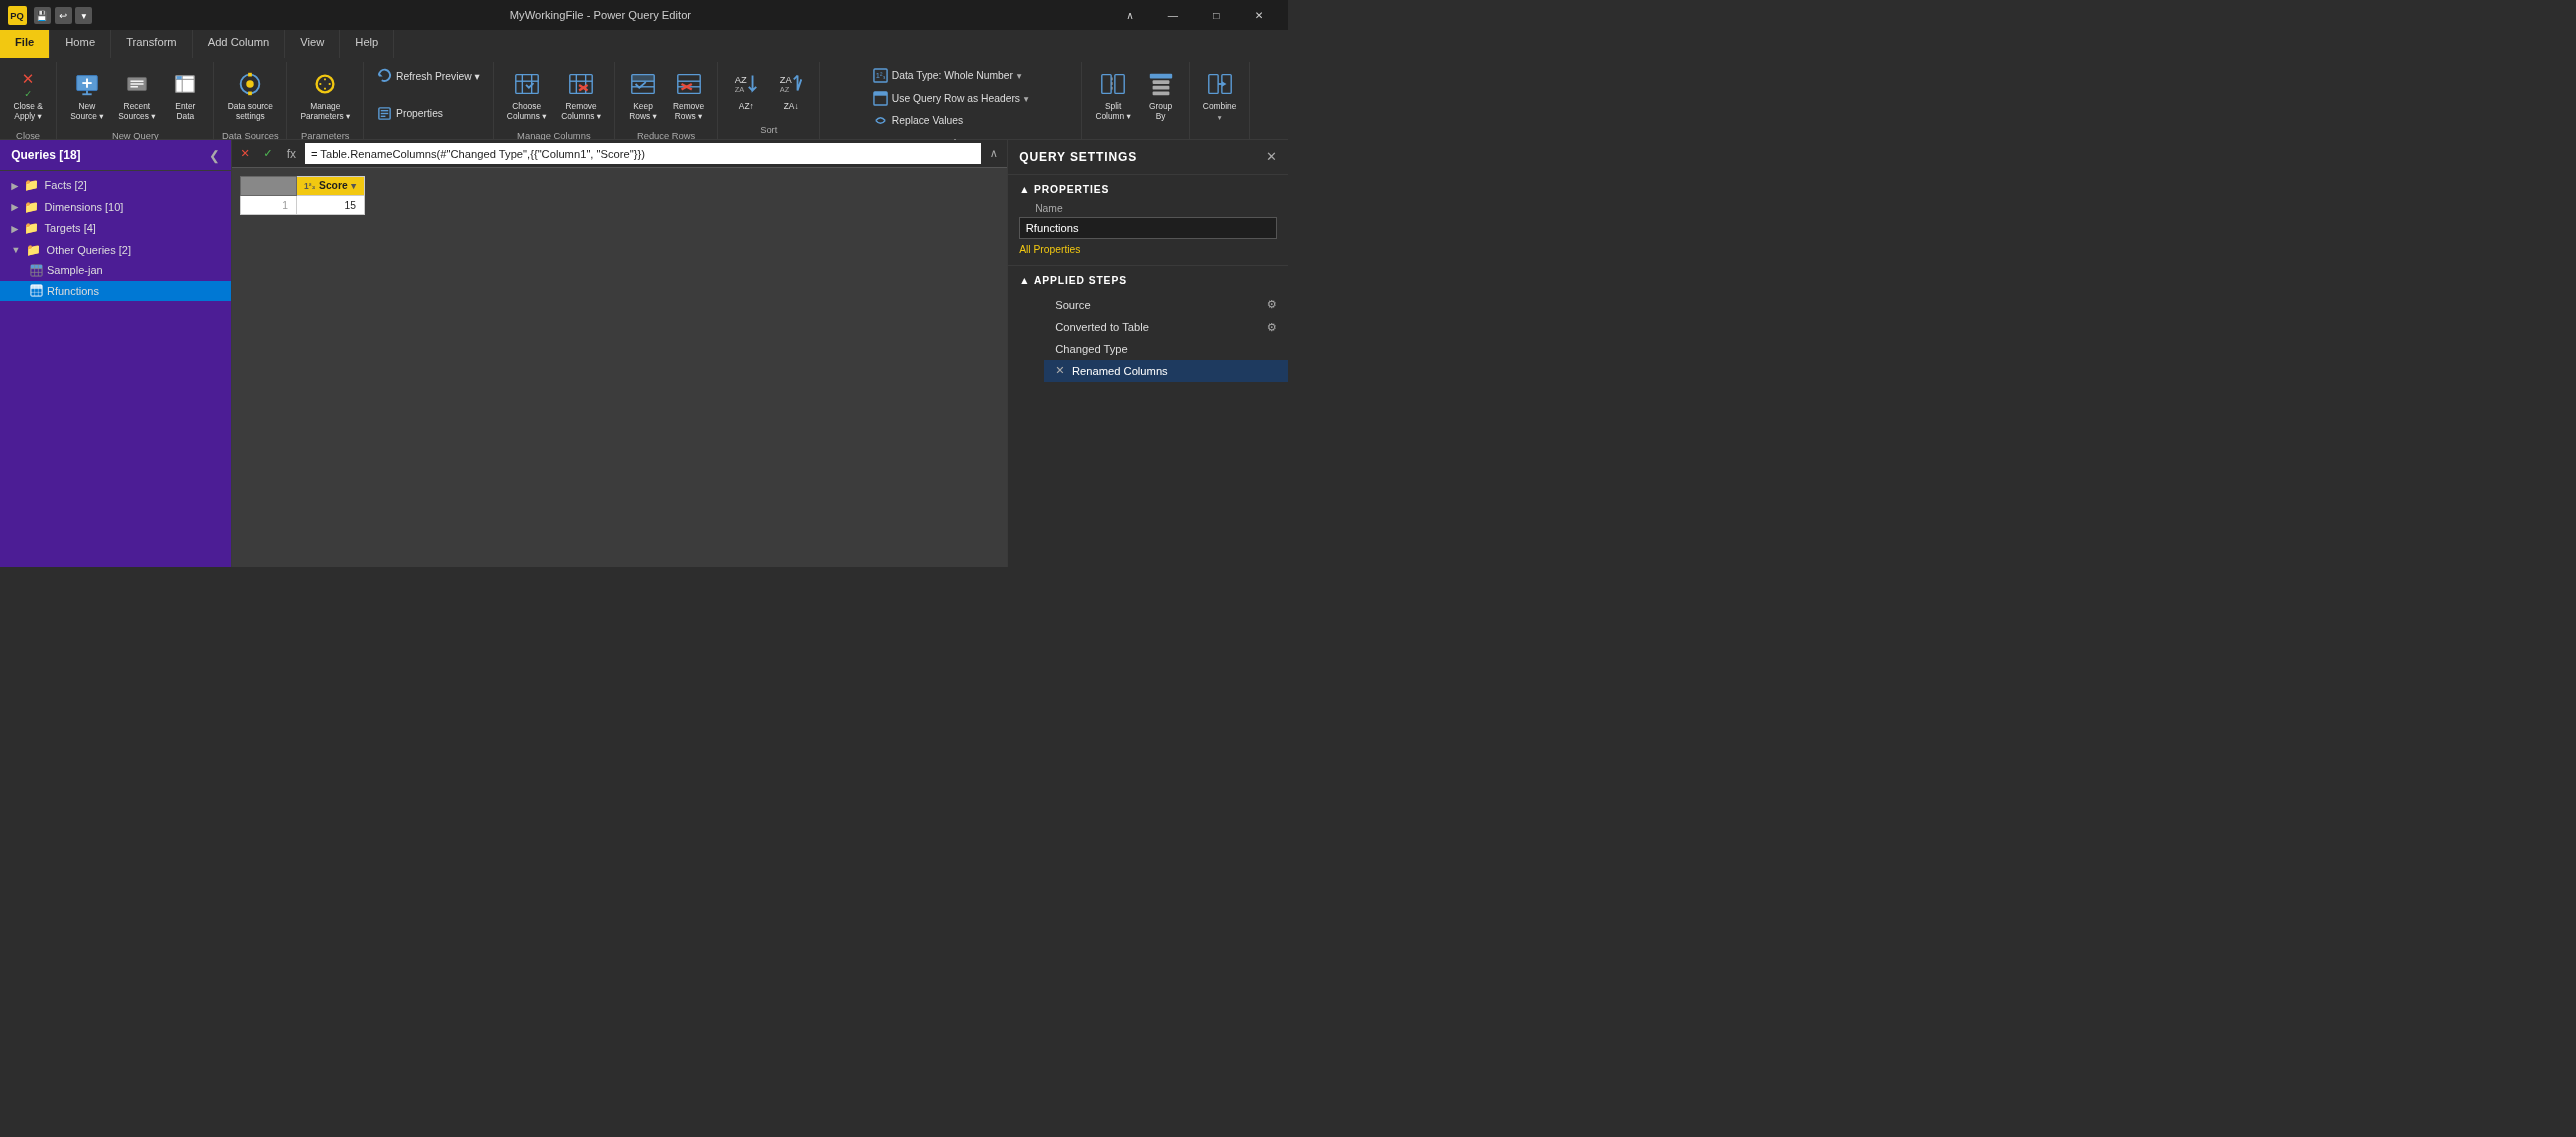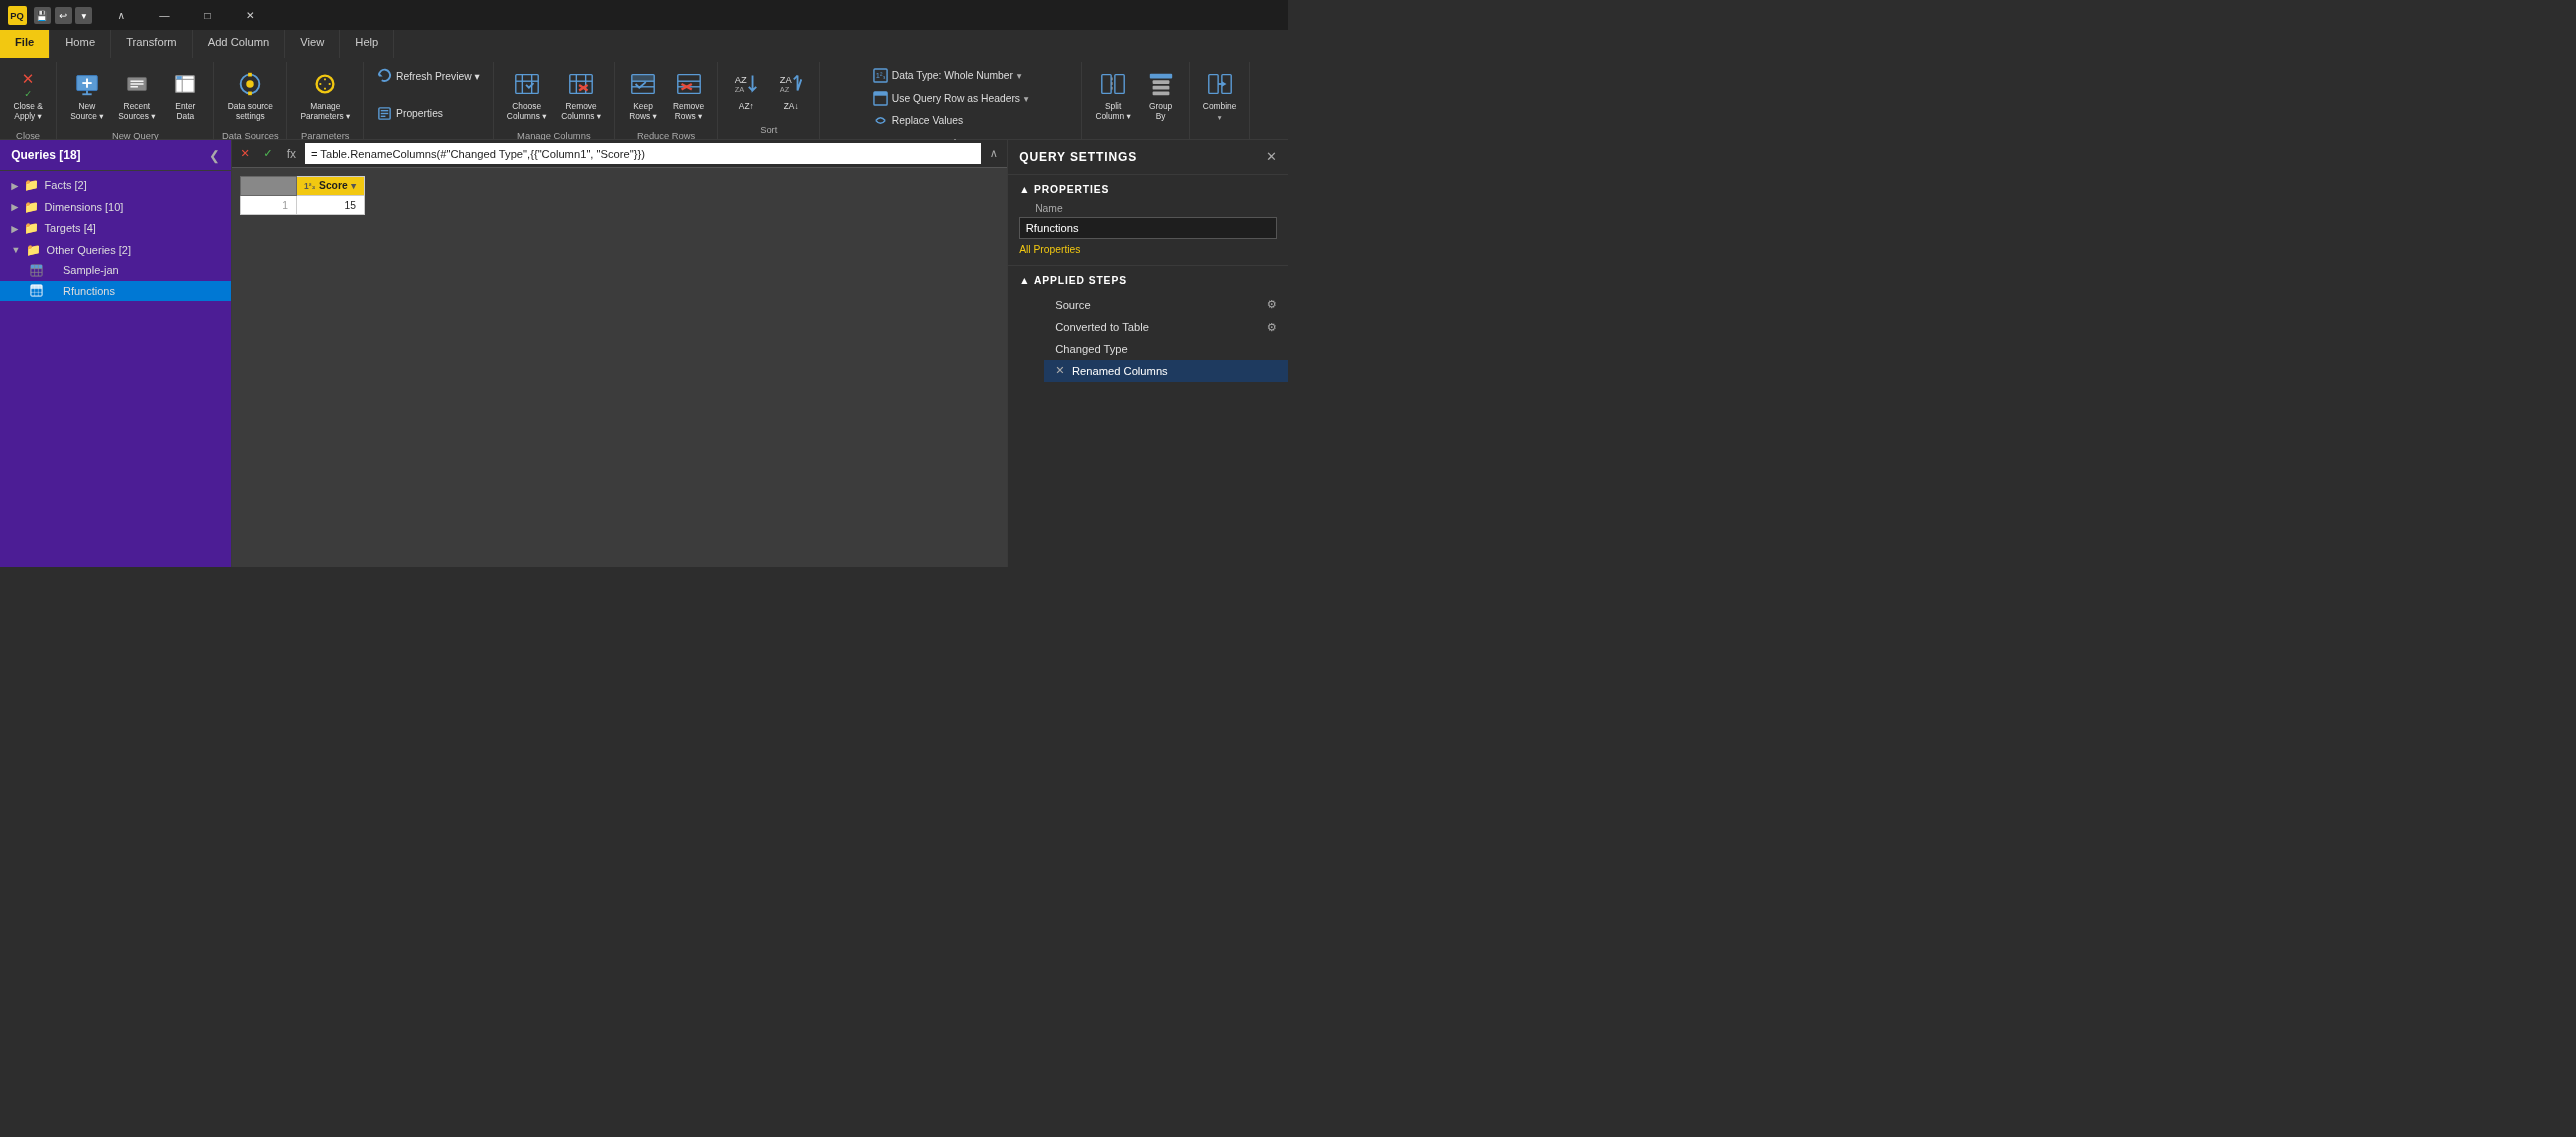--- a/index.html
+++ b/index.html
@@ -177,21 +177,21 @@
       align-items: center;
       padding: 3.7px 7.5px 3.7px 11.2px;
       cursor: pointer;
       gap: 5.6px;
     }
     .query-item {
       display: flex;
       align-items: center;
       padding: 3.7px 7.5px 3.7px 30px;
       cursor: pointer;
-      gap: 20px;
+      gap: 4px;
     }
     .query-item.active {
       background: #0078d4;
     }
     .folder-icon { color: #f2c811; font-size: 12px; }
     .chevron { font-size: 9.4px; color: #aaa; }
     .query-label { font-size: 11px; color: #ddd; }
 
     
     .content-area {
@@ -377,20 +377,21 @@
 </head>
 <body>
 
 <div class="titlebar">
   <div class="titlebar-logo">PQ</div>
   <div class="titlebar-icons">
     <span>💾</span>
     <span>↩</span>
     <span>▾</span>
   </div>
+  <div class="titlebar-title">MyWorkingFile - Power Query Editor</div>
   <div class="titlebar-controls">
     <span>∧</span>
     <span>—</span>
     <span>□</span>
     <span class="close">✕</span>
   </div>
 </div>
 
 <div class="tabbar">
   <div class="tab active">

